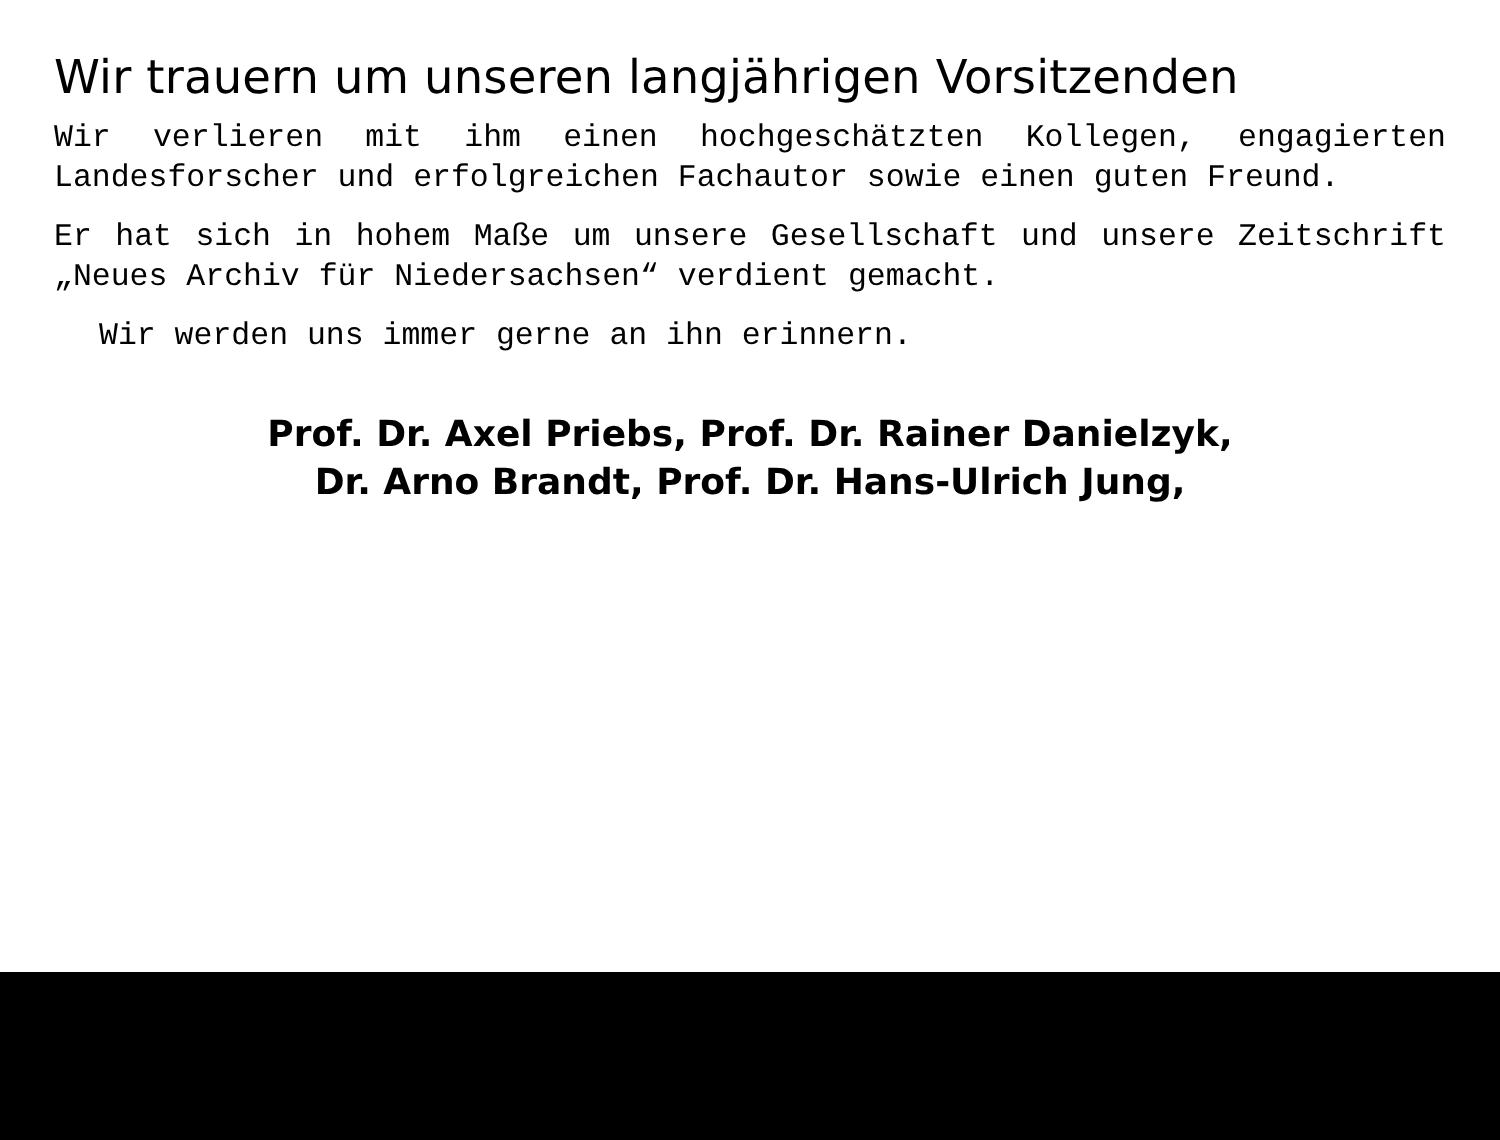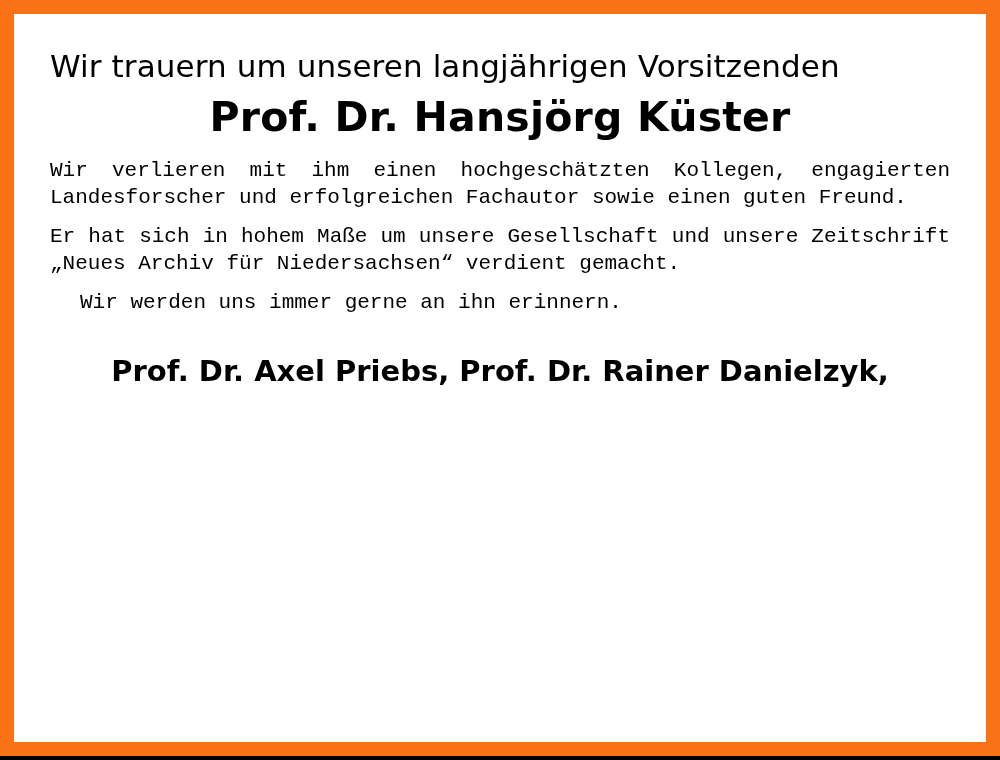--- a/index.html
+++ b/index.html
@@ -9,23 +9,22 @@
   body {
     width: 1000px;
     height: 760px;
     background: #000000;
     font-family: "DejaVu Sans", sans-serif;
     overflow: hidden;
   }
   .obituary-frame {
     box-sizing: border-box;
     width: 1000px;
-    height: 756px;
-    background: #f97316;
-    padding: 14px;
+    height: 648px;
+    background: #737373;
   }
   .obituary-card {
     box-sizing: border-box;
     width: 100%;
     height: 100%;
     background: #ffffff;
     color: #000000;
     padding: 28px 36px 20px 36px;
     display: block;
   }
@@ -52,43 +51,43 @@
     font-family: Liberation Mono, monospace;
   }
   .para.last-center-none {
     text-align: left;
     margin-left: 30px;
   }
   .signatories {
     margin-top: 36px;
     text-align: center;
     font-weight: bold;
-    font-size: 29px;
+    font-size: 24px;
     line-height: 1.33;
   }
   .signatory-line {
     display: block;
     white-space: nowrap;
   }
 </style>
 </head>
 <body>
 
 <div class="obituary-frame">
   <div class="obituary-card">
 
     <p class="line-intro">Wir trauern um unseren langjährigen Vorsitzenden</p>
 
-    <h1 class="deceased-name">Prof. Dr. Hansjörg Küster</h1>
 
     <p class="para">Wir verlieren mit ihm einen hochgeschätzten Kollegen, engagierten Landesforscher und erfolgreichen Fachautor sowie einen guten Freund.</p>
 
     <p class="para">Er hat sich in hohem Maße um unsere Gesellschaft und unsere Zeitschrift „Neues Archiv für Niedersachsen“ verdient gemacht.</p>
 
     <p class="para last-center-none">Wir werden uns immer gerne an ihn erinnern.</p>
 
 
     <div class="signatories">
       <span class="signatory-line">Prof. Dr. Axel Priebs, Prof. Dr. Rainer Danielzyk,</span>
+      <span class="signatory-line">Dr. Arno Brandt, Prof. Dr. Hans-Ulrich Jung,</span>
     </div>
 
   </div>
 </div>
 
 </body></html>

